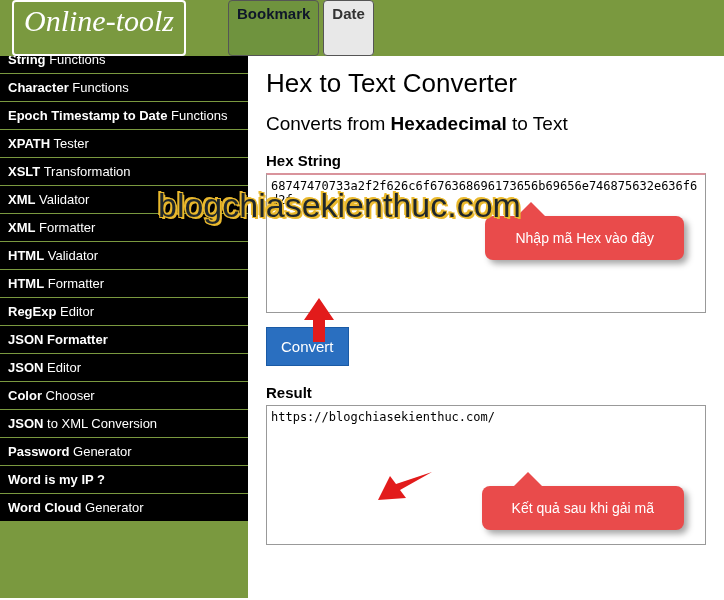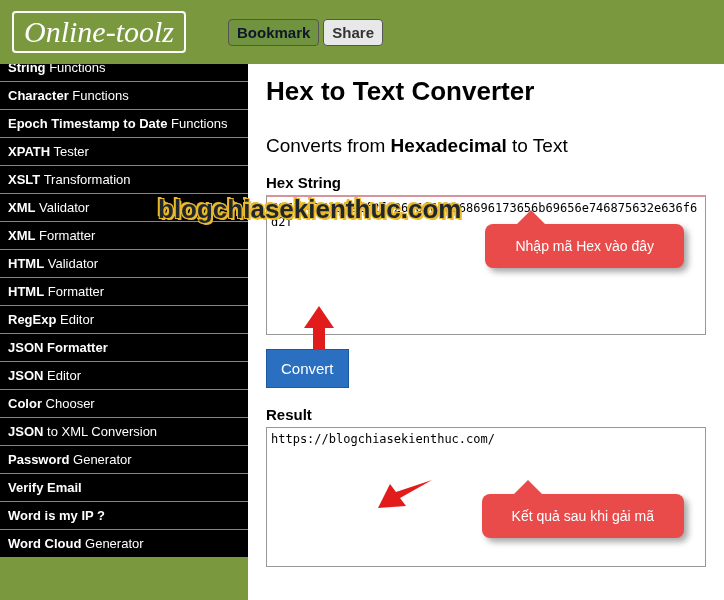--- a/index.html
+++ b/index.html
@@ -1,71 +1,70 @@
 <!DOCTYPE html>
 <html><head>
 <meta charset="utf-8">
 <style>
 *{margin:0;padding:0;box-sizing:border-box}
 body{font-family:Arial,Helvetica,sans-serif;width:724px;height:600px;overflow:hidden;background:#fff}
-.header{background:#7a993f;height:64px;display:flex;align-items:center;padding:0 12px;gap:12px}
+.header{background:#7a993f;height:56px;display:flex;padding:0 12px;gap:12px}
 .logo{font-family:'Brush Script MT',cursive;font-size:30px;color:#fff;font-style:italic;border:2px solid #fff;border-radius:4px;padding:2px 10px}
 .btns{display:flex;gap:4px;margin-left:30px}
 .hbtn{border-radius:4px;padding:4px 8px;font-size:15px;font-weight:bold;cursor:pointer;border:1px solid #555}
 .bookmark{background:#6f933e;color:#0f172a}
 .share{background:#e8e8e8;color:#333}
 .content{display:flex;height:542px}
 .sidebar{width:253px;background:#7a993f;overflow:hidden}
 .sidebar-item{background:#000;color:#fff;padding:6px 8px;border-bottom:1px solid #7a993f;font-size:13px;cursor:pointer}
 .sidebar-item .bold{font-weight:bold}
 .main{flex:1;padding:12px 18px;position:relative;background:#fff}
-h1{font-size:26px;font-weight:bold;margin-bottom:28px}
+h1{font-size:26px;font-weight:normal;margin-bottom:14px}
 .sub{font-size:19px;margin-bottom:17px}
 .sub .b{font-weight:bold}
 .label{font-weight:bold;font-size:15px;margin-bottom:4px}
 .textarea{width:440px;height:140px;border:1px solid #999;font-family:monospace;font-size:12px;padding:4px;resize:none;overflow:hidden}
 .textarea.top{border-top:2px solid #d9939c}
 .convert{background:#2a6fc0;color:#fff;border:1px solid #1a5aa5;padding:10px 14px;font-size:15px;margin:10px 0 18px;cursor:pointer}
 .callout{position:absolute;background:#e94b4b;color:#fff;border-radius:8px;padding:14px 30px;font-size:14px;text-align:center;box-shadow:4px 4px 6px rgba(0,0,0,.35);min-width:150px}
 .callout::before{content:'';position:absolute;width:0;height:0;border:18px solid transparent;border-bottom-color:#e94b4b;top:-32px;left:28px;border-radius:2px}
 .callout1{top:160px;right:40px}
 .callout2{top:430px;right:40px}
-.watermark{position:absolute;top:130px;left:-90px;font-size:26px;font-weight:700;color:#1f272b;text-shadow:-1px -1px 0 #eab92d,1px -1px 0 #eab92d,-1px 1px 0 #eab92d,1px 1px 0 #eab92d,-2px -2px 0 #eab92d,2px 2px 0 #eab92d;pointer-events:none;z-index:5}
+.watermark{position:absolute;top:130px;left:-90px;font-size:34px;font-weight:400;color:#1f272b;text-shadow:-1px -1px 0 #eab92d,1px -1px 0 #eab92d,-1px 1px 0 #eab92d,1px 1px 0 #eab92d,-2px -2px 0 #eab92d,2px 2px 0 #eab92d;pointer-events:none;z-index:5}
 .arrow{position:absolute;z-index:4;pointer-events:none}
 .arrow svg{display:block}
 </style>
 </head>
 <body>
 
 <div class="header">
   <div class="logo">Online-toolz</div>
   <div class="btns">
     <div class="hbtn bookmark">Bookmark</div>
-    <div class="hbtn share">Share</div>
+    <div class="hbtn share">Date</div>
   </div>
 </div>
 
 <div class="content">
   <div class="sidebar" id="sidebar">
       <div class="sidebar-item" style="margin-top: -10px;"><span class="bold">String</span><span> Functions</span></div>
       <div class="sidebar-item"><span class="bold">Character</span><span> Functions</span></div>
       <div class="sidebar-item"><span class="bold">Epoch Timestamp to Date</span><span> Functions</span></div>
       <div class="sidebar-item"><span class="bold">XPATH</span><span> Tester</span></div>
       <div class="sidebar-item"><span class="bold">XSLT</span><span> Transformation</span></div>
       <div class="sidebar-item"><span class="bold">XML</span><span> Validator</span></div>
       <div class="sidebar-item"><span class="bold">XML</span><span> Formatter</span></div>
       <div class="sidebar-item"><span class="bold">HTML</span><span> Validator</span></div>
       <div class="sidebar-item"><span class="bold">HTML</span><span> Formatter</span></div>
       <div class="sidebar-item"><span class="bold">RegExp</span><span> Editor</span></div>
       <div class="sidebar-item"><span class="bold">JSON Formatter</span><span></span></div>
       <div class="sidebar-item"><span class="bold">JSON</span><span> Editor</span></div>
       <div class="sidebar-item"><span class="bold">Color</span><span> Chooser</span></div>
       <div class="sidebar-item"><span class="bold">JSON</span><span> to XML Conversion</span></div>
       <div class="sidebar-item"><span class="bold">Password</span><span> Generator</span></div>
-      <div class="sidebar-item"><span class="bold">Verify Email</span><span></span></div>
       <div class="sidebar-item"><span class="bold">Word is my IP ?</span><span></span></div>
       <div class="sidebar-item"><span class="bold">Word Cloud</span><span> Generator</span></div>
     </div>
 
   <div class="main">
     <h1>Hex to Text Converter</h1>
     <p class="sub">
       <span>Converts from </span><span class="b">Hexadecimal</span><span> to Text</span>
     </p>
 

